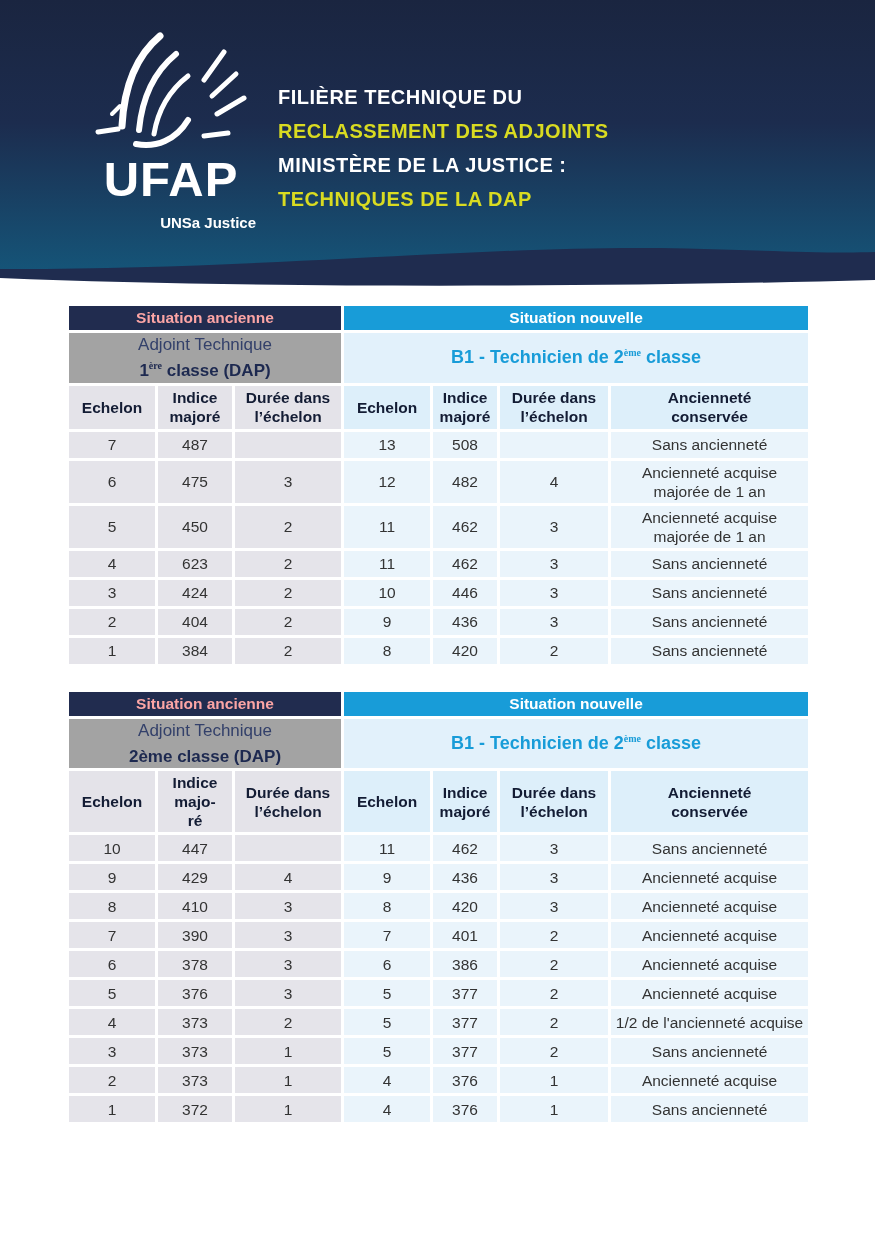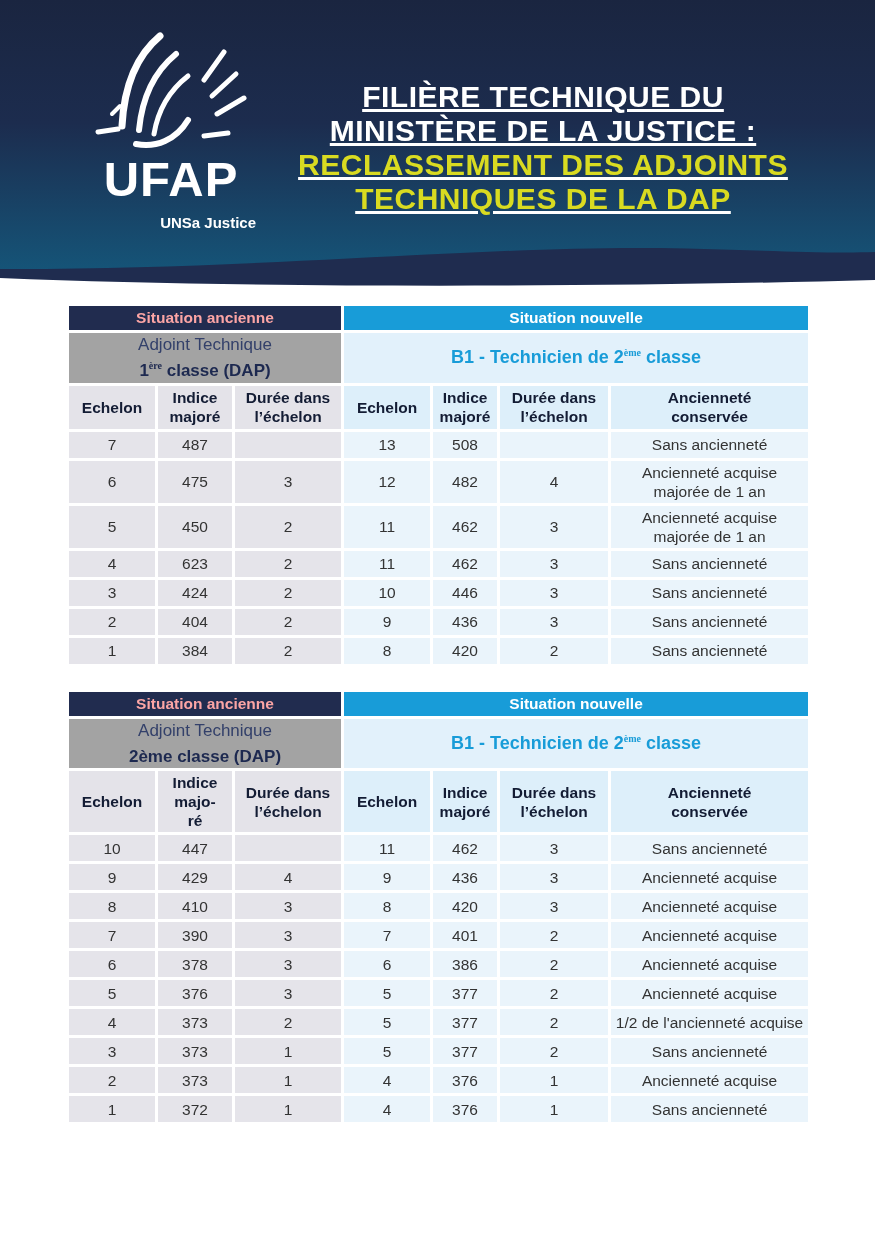--- a/index.html
+++ b/index.html
@@ -20,22 +20,22 @@
   }
   .hero-waves { position:absolute; left:0; bottom:0; width:875px; height:58px; display:block; }
 
   .logo-block { position:absolute; left:76px; top:28px; width:190px; color:#fff; text-align:center; }
   .logo-bird { display:block; margin:0 auto; }
   .logo-name { font-size:49px; font-weight:800; letter-spacing:1px; line-height:1; margin-top:2px; }
   .logo-sub  { font-size:15px; font-weight:700; text-align:right; padding-right:10px; margin-top:10px; }
 
   .title-block {
     position:absolute; left:278px; top:80px; width:530px;
-    text-align:center; font-weight:700; font-size:30px; line-height:34px;
-    color:#ffffff; letter-spacing:0.5px;text-decoration:underline;
+    font-weight:700; font-size:20px; line-height:34px;
+    color:#ffffff; letter-spacing:0.5px;
   }
   .title-line.yellow { color:#d9db21; }
 
   
   table.reclass {
     border-collapse:collapse; table-layout:fixed;
     width:742px; margin-left:66px;
   }
   table.reclass#table-1 { margin-top:11px; }
   table.reclass#table-2 { margin-top:22px; }
@@ -87,22 +87,22 @@
       <path d="M14,104 L34,101" stroke-width="5"></path>
       <path d="M120,108 L144,105" stroke-width="5"></path>
       <path d="M28,86 L36,78" stroke-width="4"></path>
     </svg>
     <div class="logo-name">UFAP</div>
     <div class="logo-sub">UNSa Justice</div>
   </div>
 
   <div class="title-block">
     <div class="title-line">FILIÈRE TECHNIQUE DU</div>
+    <div class="title-line yellow">RECLASSEMENT DES ADJOINTS</div>
     <div class="title-line">MINISTÈRE DE LA JUSTICE :</div>
-    <div class="title-line yellow">RECLASSEMENT DES ADJOINTS</div>
     <div class="title-line yellow">TECHNIQUES DE LA DAP</div>
   </div>
 
   <svg class="hero-waves" viewBox="0 0 875 58" preserveAspectRatio="none">
     <path d="M0,35 C250,36 480,12 660,14 C740,15 820,20 875,18 L875,58 L0,58 Z" fill="#1f2c4f"></path>
     <path d="M0,44 C260,55 620,53 875,46 L875,58 L0,58 Z" fill="#ffffff"></path>
   </svg>
 </header>
 
 <table class="reclass" id="table-1">

